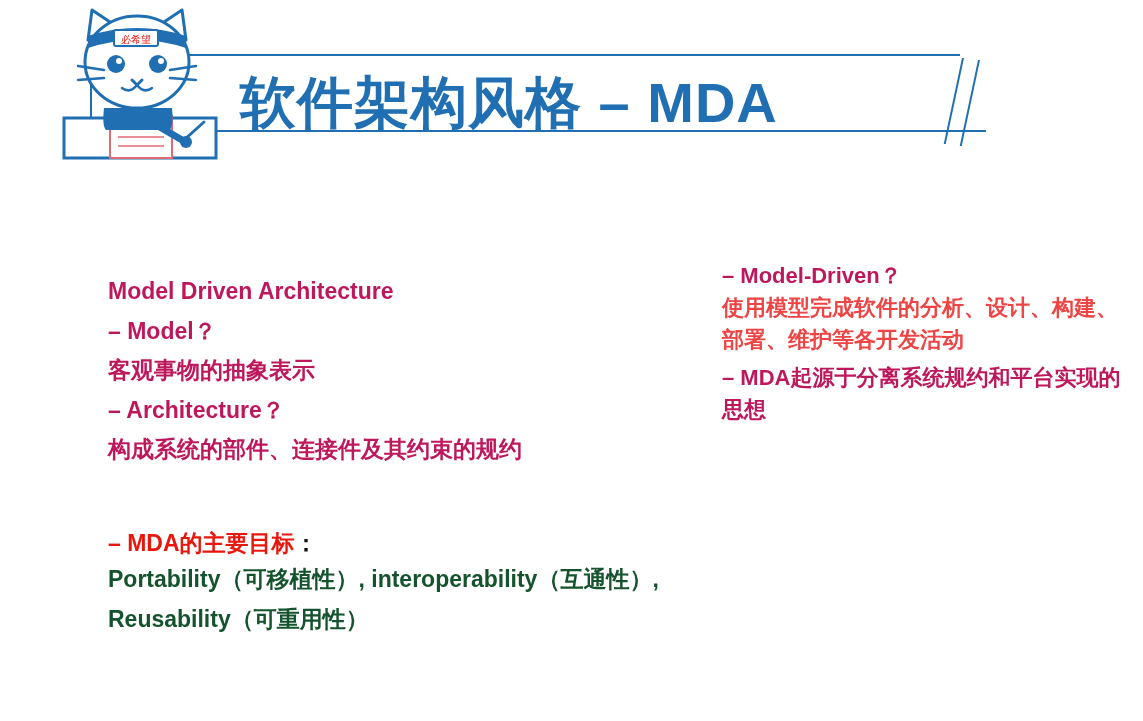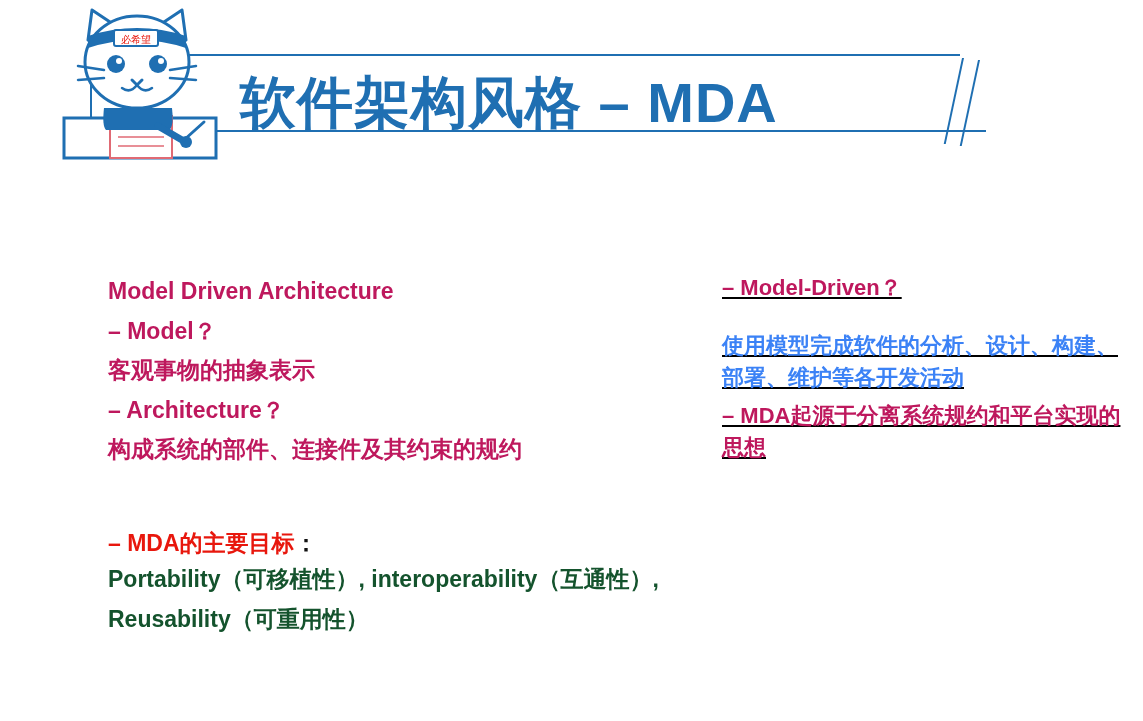--- a/index.html
+++ b/index.html
@@ -92,34 +92,32 @@
   
   .col-left {
     position: absolute;
     left: 108px;
     top: 272px;
     width: 600px;
   }
   .col-right {
     position: absolute;
     left: 722px;
-    top: 272px;
+    top: 260px;
     width: 400px;
-    text-decoration: underline;
   }
   .line {
     font-size: 23px;
     font-weight: bold;
     color: #be185d;
     line-height: 1.72;
     white-space: nowrap;
   }
   .line.red {
-    color: #3b82f6;
-    margin-top: 26px;
+    color: #ef4444;
   }
   .line.wrap {
     white-space: normal;
     line-height: 1.46;
   }
   .col-right .line {
     font-size: 22px;
     line-height: 1.45;
   }
   .col-right .spacer-sm { height: 6px; }

